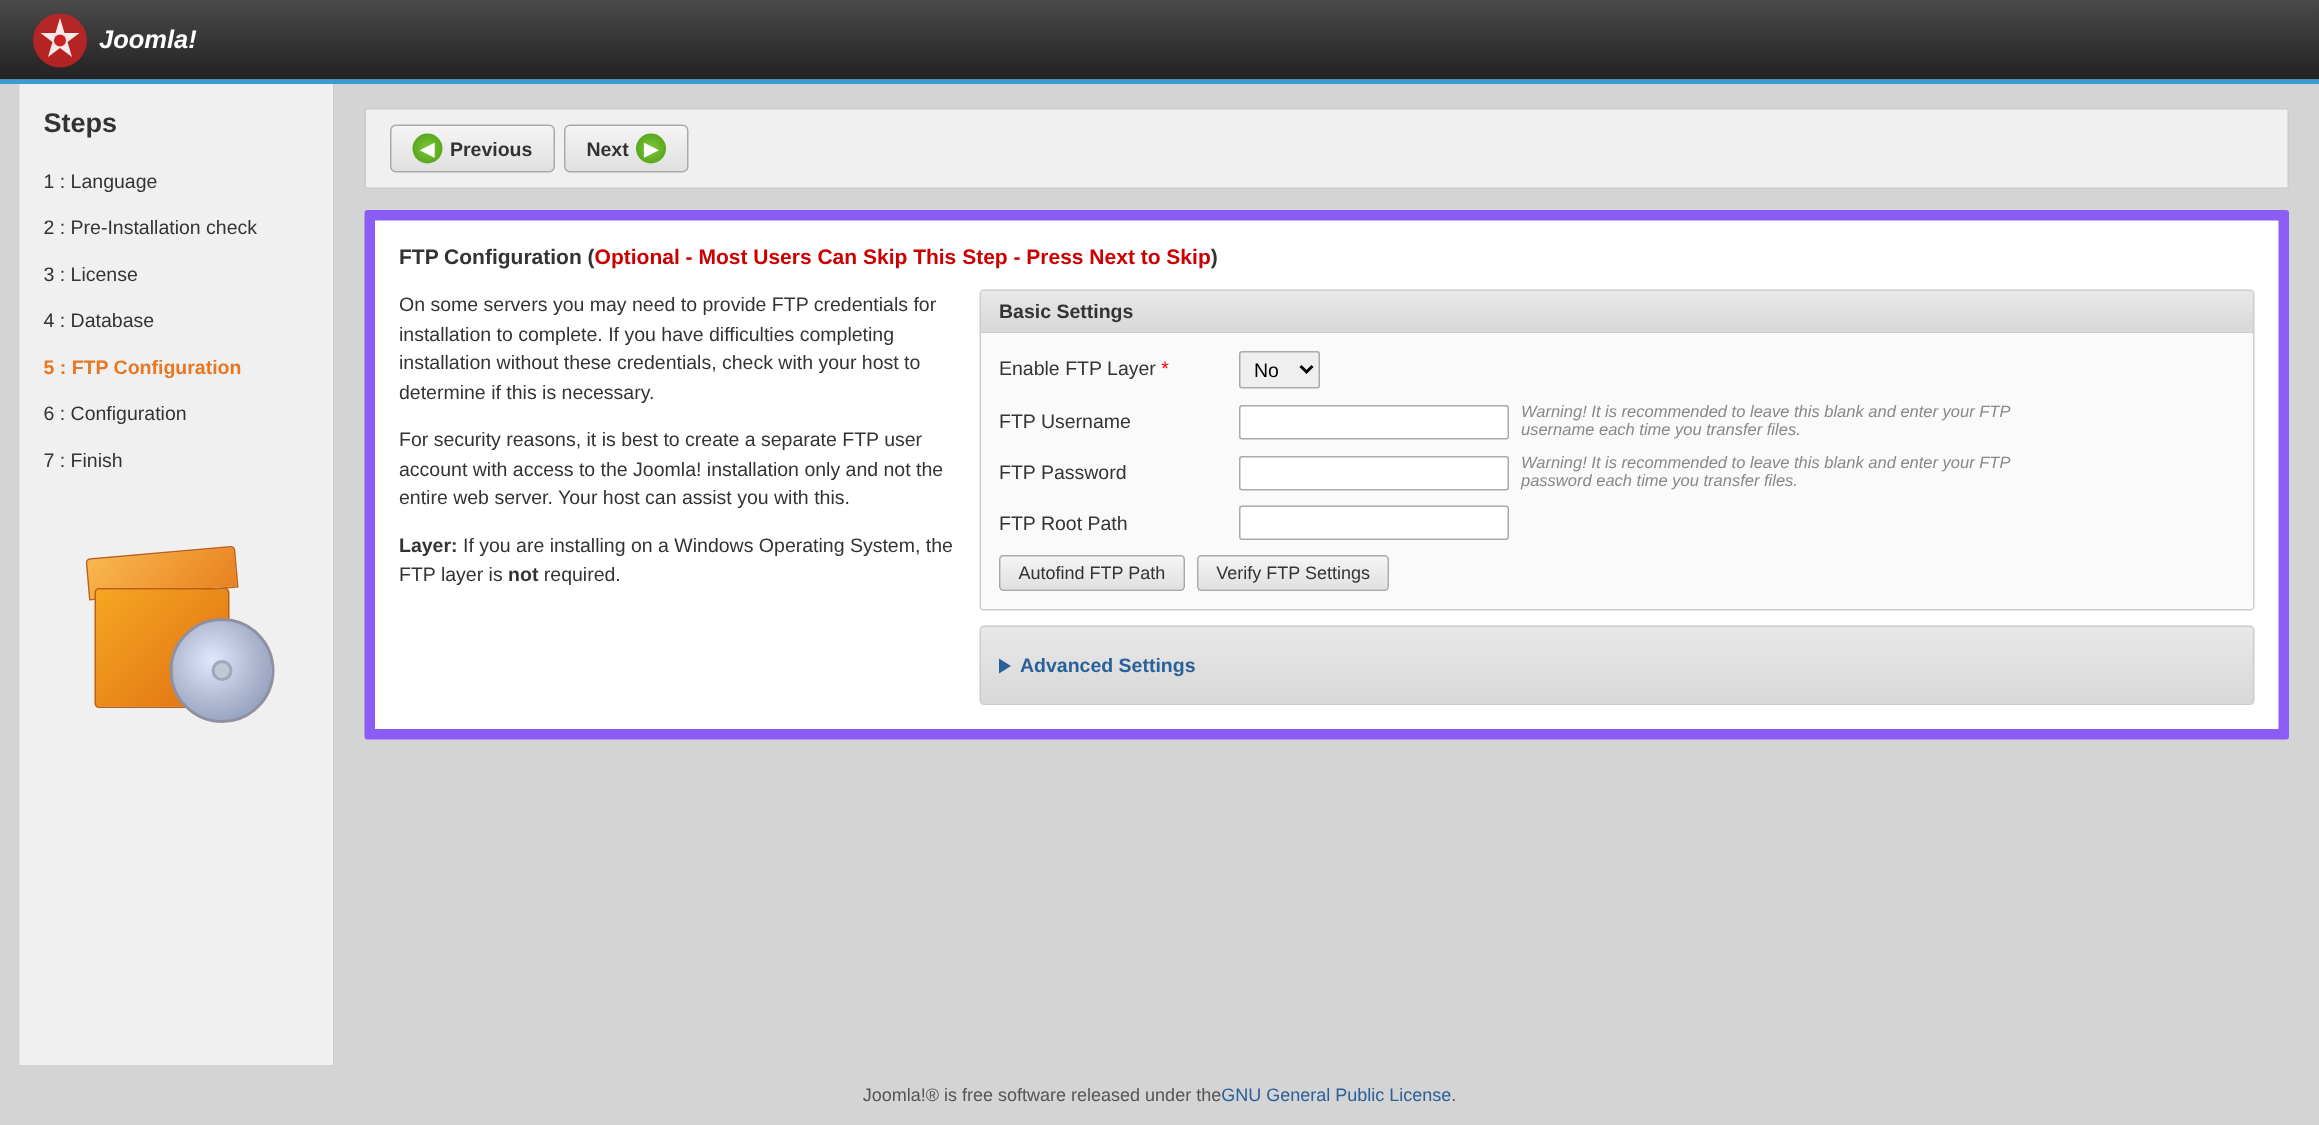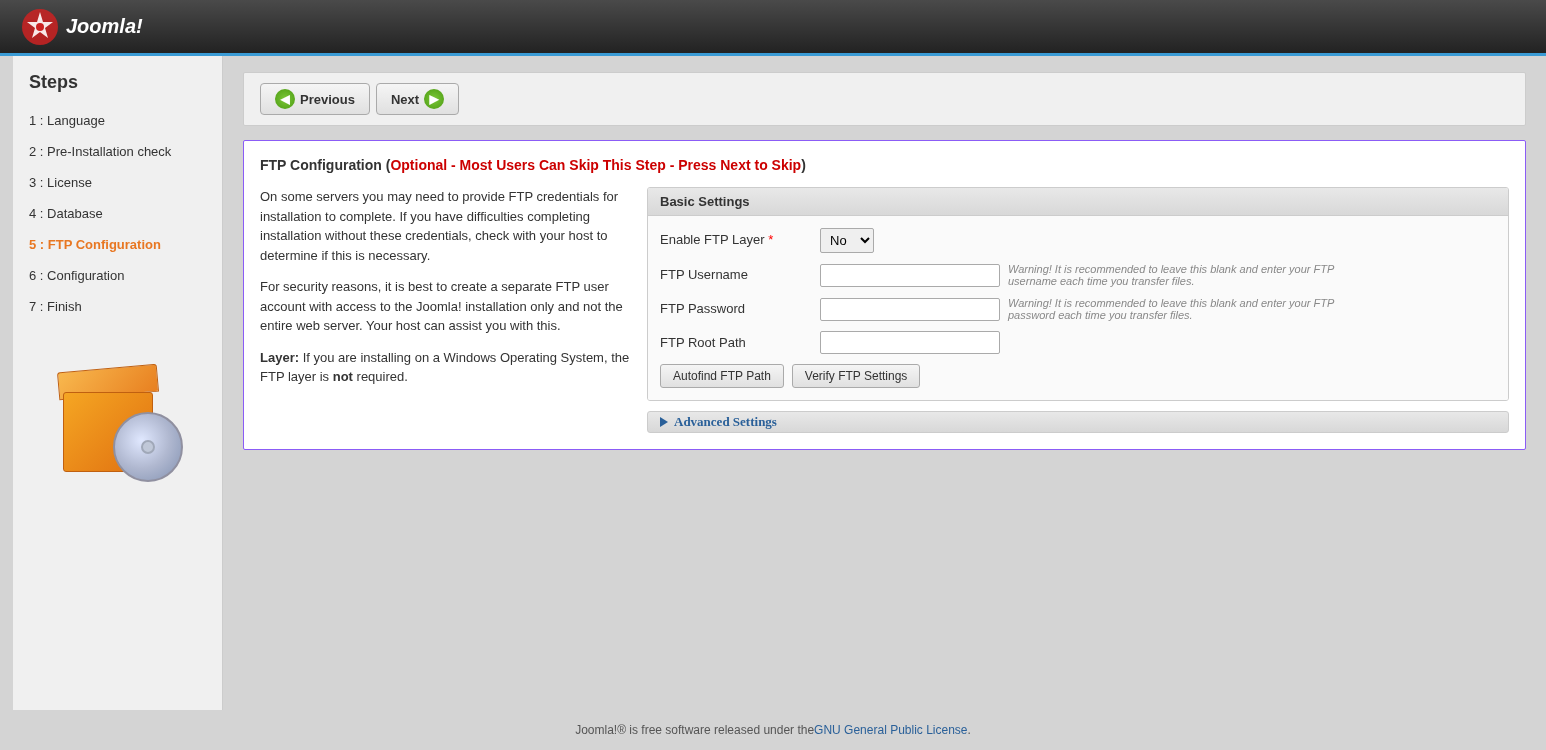--- a/index.html
+++ b/index.html
@@ -21,21 +21,21 @@
       font-weight: bold;
       text-shadow: 1px 1px 2px #000;
     }
     .joomla-logo {
       display: flex;
       align-items: center;
       gap: 6px;
     }
     .joomla-brand {
       color: #ffffff;
-      font-size: 20px;
+      font-size: 17px;
       font-style: italic;
       font-weight: bold;
     }
 
     
     #main-wrapper {
       display: flex;
       min-height: calc(750px - 56px - 40px);
       background: #d4d4d4;
       margin-left: 13px;
@@ -170,21 +170,21 @@
       align-items: center;
       justify-content: center;
       color: white;
       font-size: 12px;
       flex-shrink: 0;
     }
 
     
     #content-panel {
       background: #ffffff;
-      border: 1px solid #8b5cf6;
+      border: 7px solid #8b5cf6;
       border-radius: 2px;
       padding: 16px;
     }
     #panel-subtitle {
       font-size: 14px;
       font-weight: bold;
       color: #333;
       margin-bottom: 14px;
     }
     .optional-text { color: #cc0000; }
@@ -275,26 +275,25 @@
       cursor: pointer;
       font-size: 12px;
       color: #333;
     }
 
     
     .advanced-settings-bar {
       background: linear-gradient(to bottom, #e8e8e8, #d8d8d8);
       border: 1px solid #ccc;
       border-radius: 3px;
-      padding: 2px 12px;
+      padding: 18px 12px;
       cursor: pointer;
       display: flex;
       align-items: center;
       gap: 6px;
-      font-family: Liberation Serif, serif;
     }
     .advanced-settings-bar span {
       color: #2a6099;
       font-weight: bold;
       font-size: 13px;
     }
     .triangle-right {
       width: 0; height: 0;
       border-top: 5px solid transparent;
       border-bottom: 5px solid transparent;

